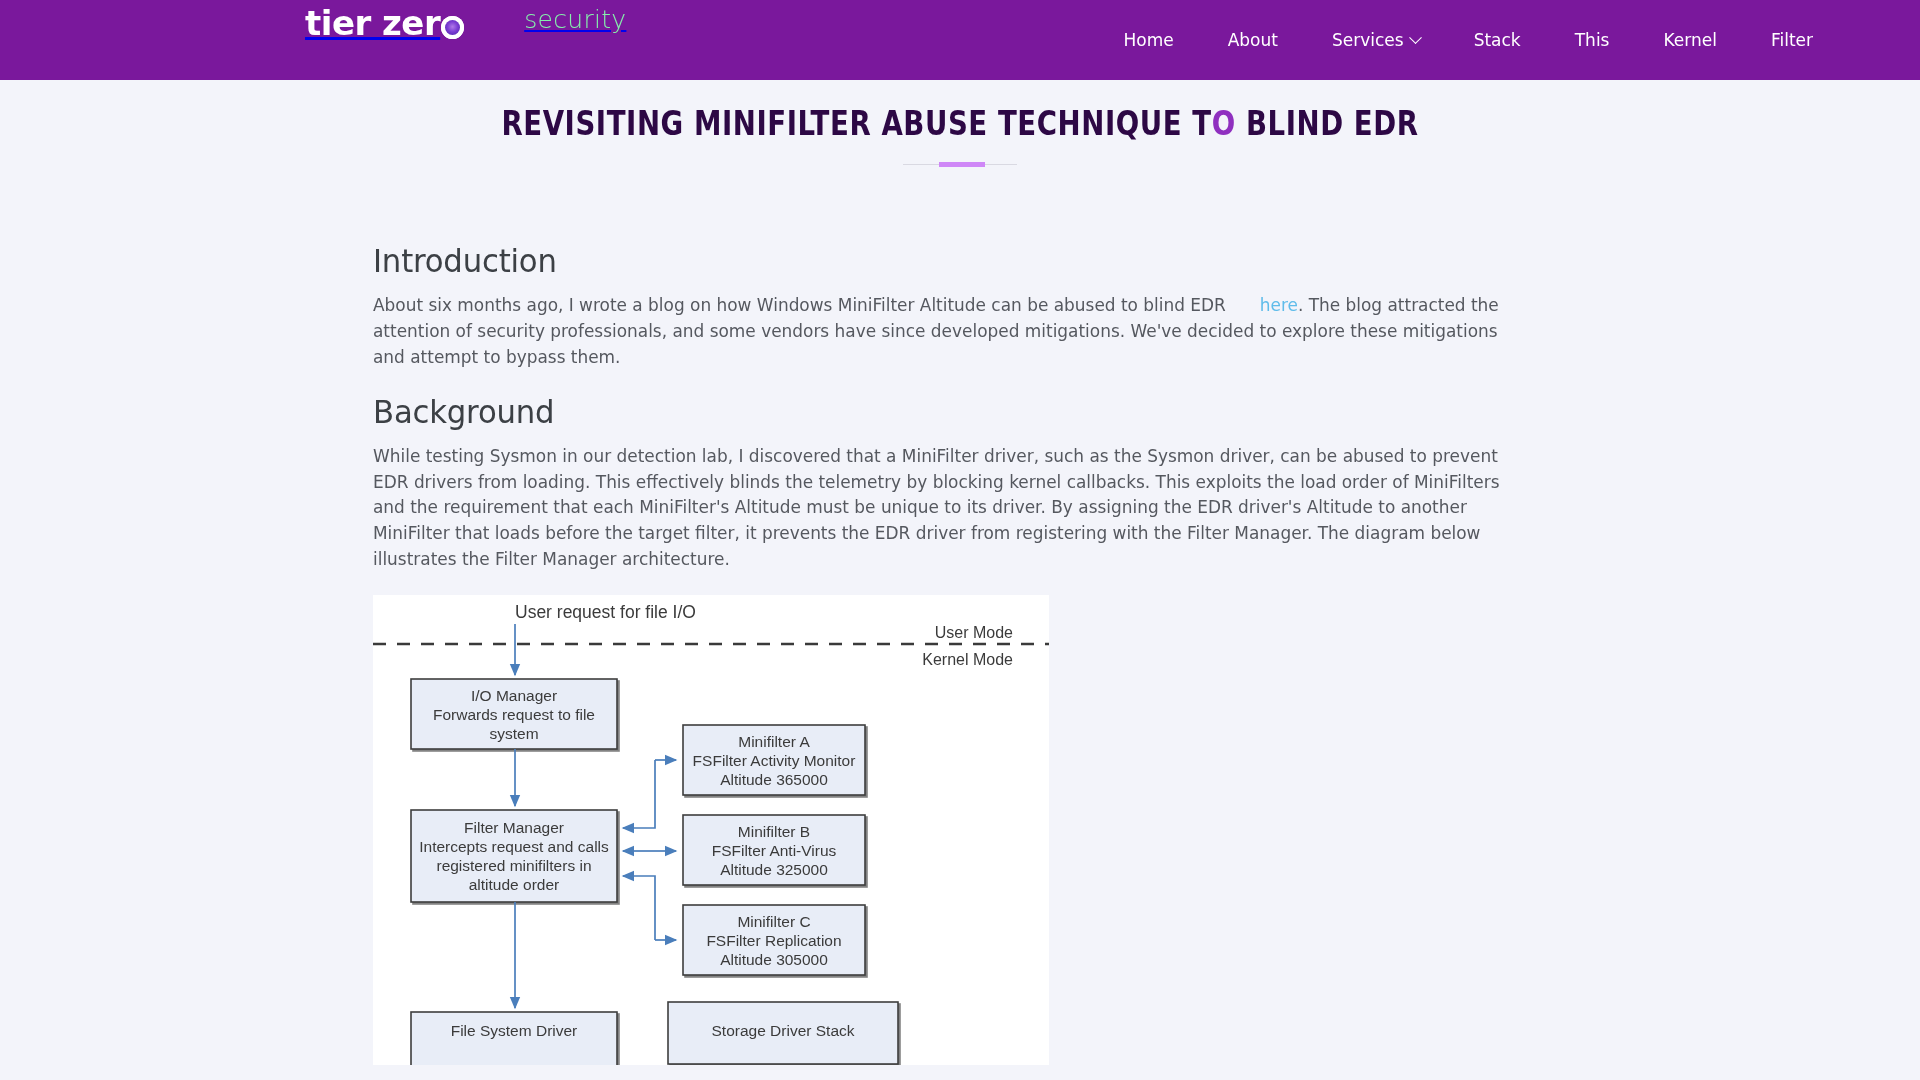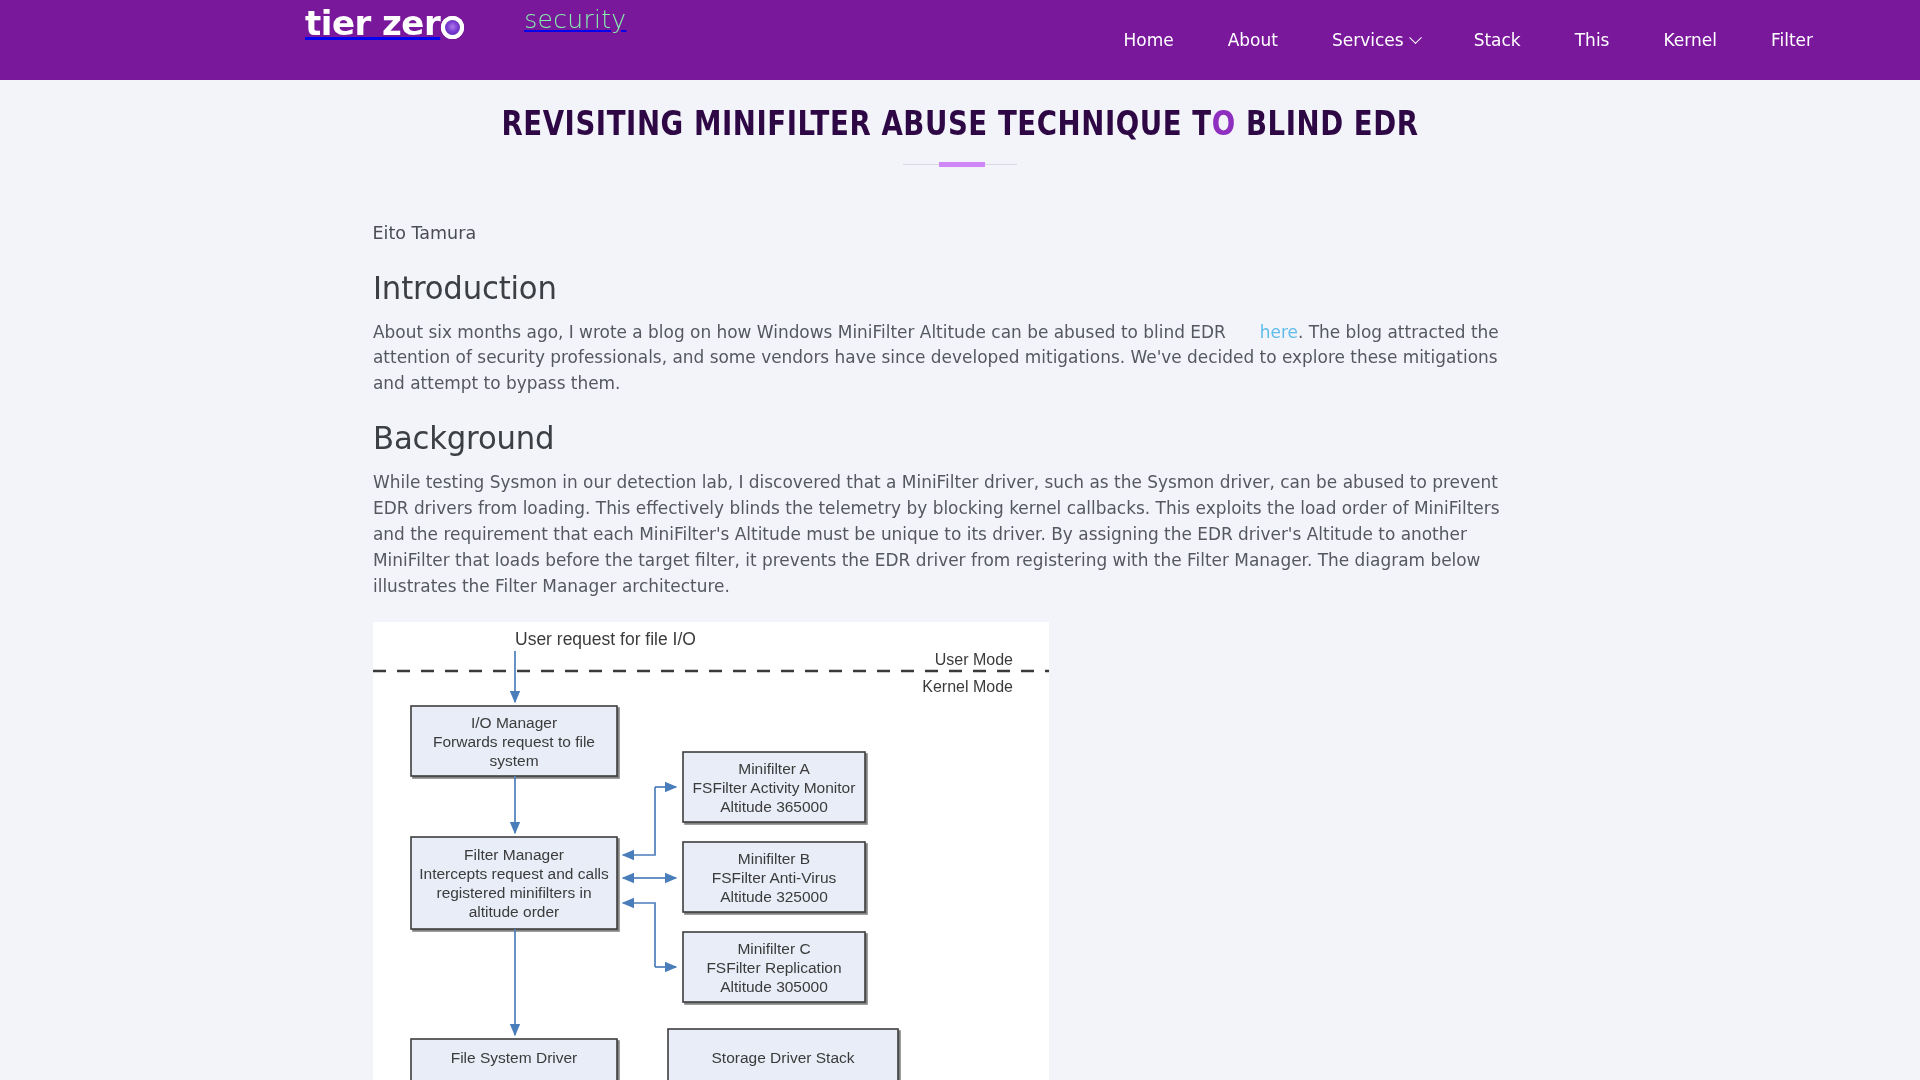--- a/index.html
+++ b/index.html
@@ -225,21 +225,20 @@
         <span>Filter</span>
       </a>
     </nav>
   </header>
 
   <h1 class="page-title"><span>REVISITING MINIFILTER ABUSE TECHNIQUE T</span><span class="hl">O</span><span> BLIND EDR</span></h1>
   <div class="title-rule"></div>
 
   <article class="article">
 
-    <div class="meta-line">Eito Tamura</div>
 
     <h2 class="section-h">Introduction</h2>
     <p class="body-p"><span>About six months ago, I wrote a blog on how Windows MiniFilter Altitude can be abused to blind EDR </span><a class="inline-link" href="#">here</a><span>. The blog attracted the attention of security professionals, and some vendors have since developed mitigations. We've decided to explore these mitigations and attempt to bypass them.</span></p>
 
     <h2 class="section-h">Background</h2>
     <p class="body-p">While testing Sysmon in our detection lab, I discovered that a MiniFilter driver, such as the Sysmon driver, can be abused to prevent EDR drivers from loading. This effectively blinds the telemetry by blocking kernel callbacks. This exploits the load order of MiniFilters and the requirement that each MiniFilter's Altitude must be unique to its driver. By assigning the EDR driver's Altitude to another MiniFilter that loads before the target filter, it prevents the EDR driver from registering with the Filter Manager. The diagram below illustrates the Filter Manager architecture.</p>
 
     <div class="diagram-wrap">
       <svg class="diagram-svg" width="676" height="470" viewBox="0 0 676 470" xmlns="http://www.w3.org/2000/svg">
         <defs>

